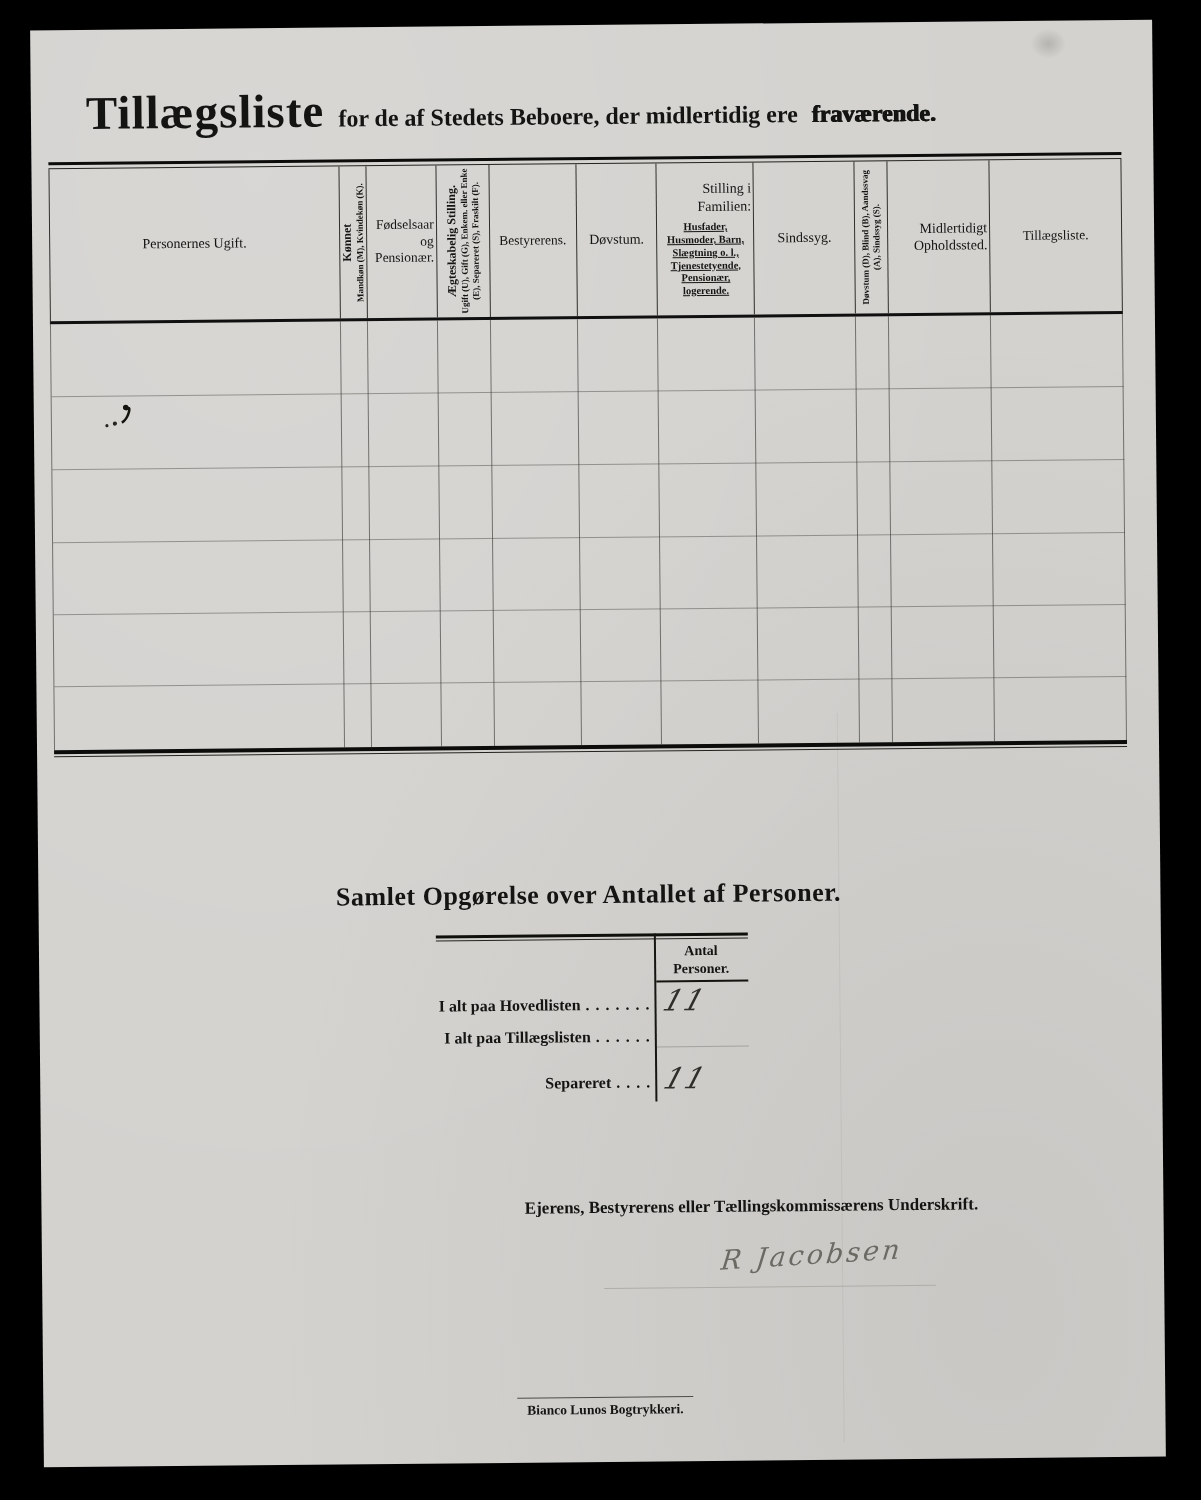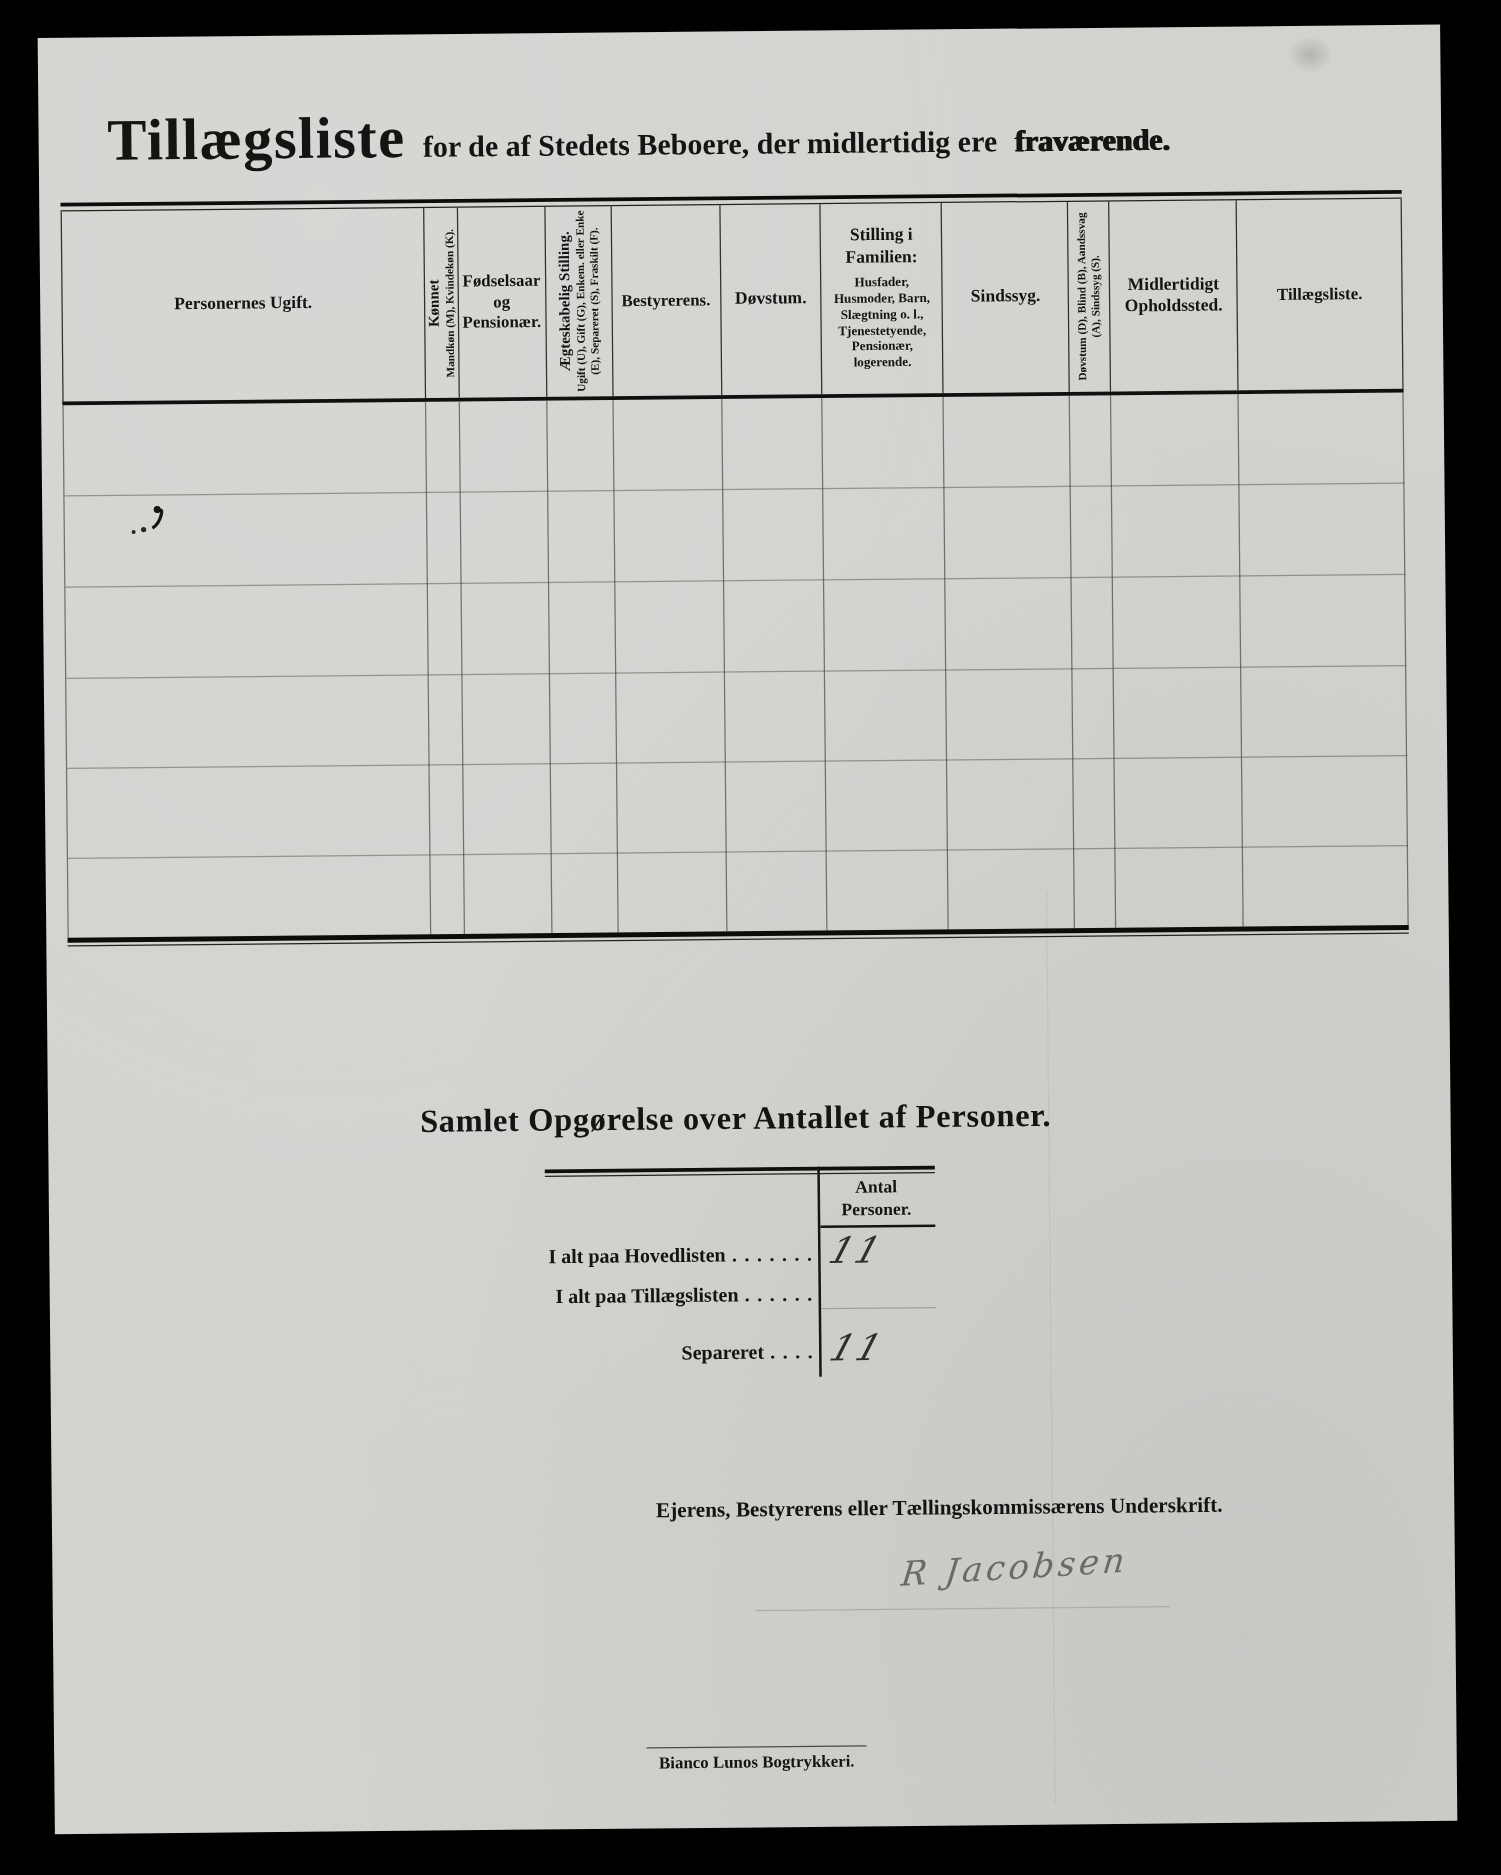--- a/index.html
+++ b/index.html
@@ -23,23 +23,23 @@
   .rule-thick{height:3px;background:#0c0c0a;}
   .rule-thin{height:1px;background:#23231f;margin-top:3px;}
   .rule-thick-b{height:4px;background:#0c0c0a;margin-top:0;}
   .rule-thin-b{height:1px;background:#23231f;margin-top:2px;}
 
   .hrow{display:flex;height:152px;border-left:1px solid #2f2f2b;border-bottom:3px solid #101010;}
   .hcell{border-right:1px solid #2f2f2b;box-sizing:border-box;display:flex;flex-direction:column;
          align-items:center;justify-content:center;text-align:center;padding:2px;overflow:hidden;}
   .c0{width:290px}.c1{width:27px}.c2{width:70px}.c3{width:53px}.c4{width:87px}.c5{width:81px}
   .c6{width:97px}.c7{width:101px}.c8{width:33px}.c9{width:102px}.c10{width:132px}
-  .hlabel{font-weight:bold;font-size:14px;line-height:1.25;}
+  .hlabel{font-weight:normal;font-size:14px;line-height:1.25;text-align:right;}
   .hlabel.small{font-size:13.5px;}
-  .hsub{font-weight:bold;font-size:10.5px;line-height:1.22;margin-top:6px;}
+  .hsub{font-weight:bold;font-size:10.5px;line-height:1.22;margin-top:6px;text-decoration:underline;}
   .vrot{transform:rotate(-90deg);width:148px;text-align:center;flex:none;}
   .vtop{font-weight:bold;font-size:12px;line-height:1.15;}
   .vsub{font-weight:bold;font-size:9px;line-height:1.2;}
 
   .brow{display:flex;height:426px;border-left:1px solid rgba(47,47,43,0.6);position:relative;}
   .bcell{border-right:1px solid rgba(47,47,43,0.6);box-sizing:border-box;height:100%;}
   .rowline{position:absolute;left:0;right:0;height:1px;background:rgba(55,55,48,0.42);}
   .rl1{top:72px}.rl2{top:145px}.rl3{top:218px}.rl4{top:290px}.rl5{top:362px}
   .inkblot{position:absolute;left:50px;top:78px;}
 

